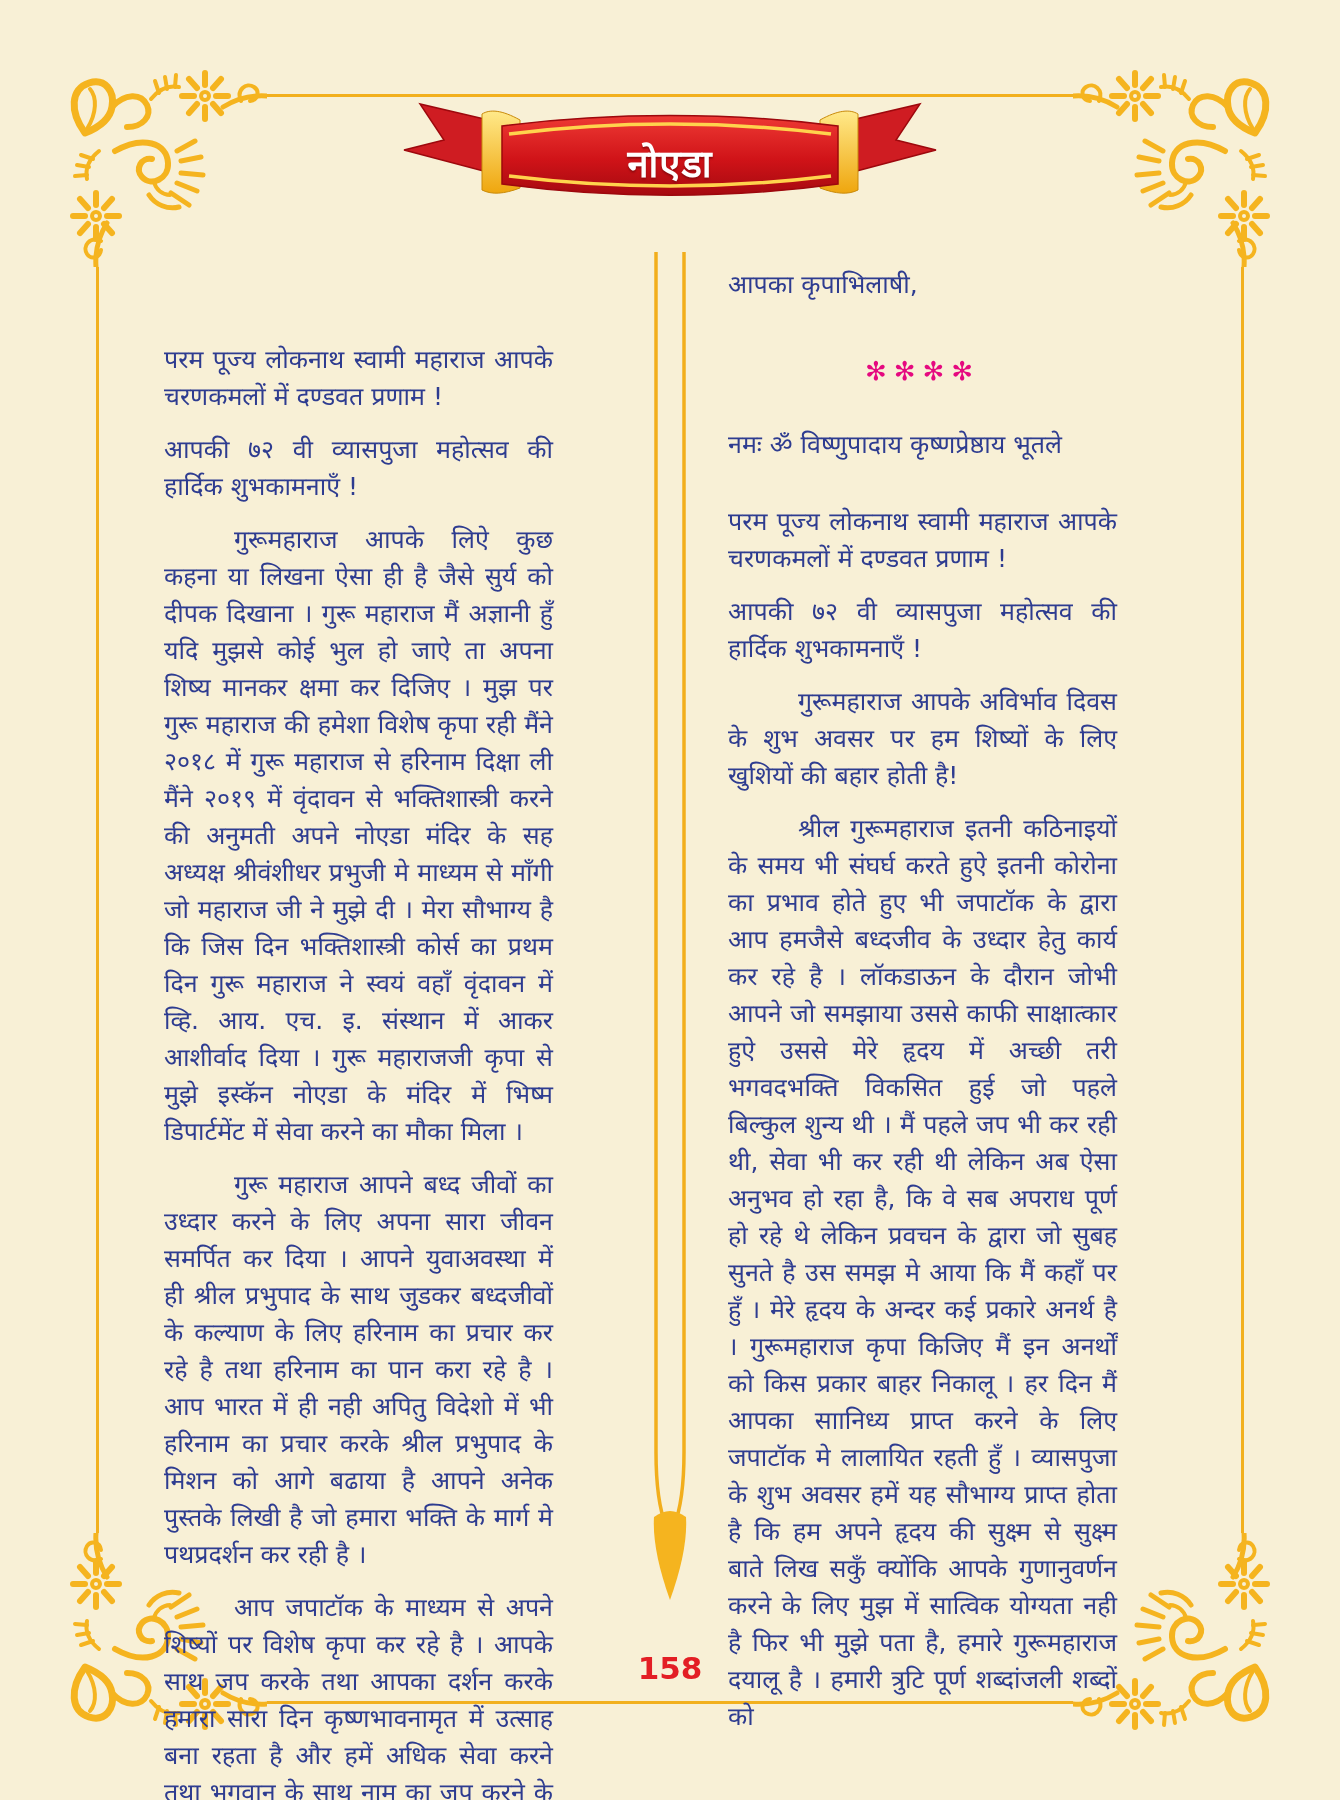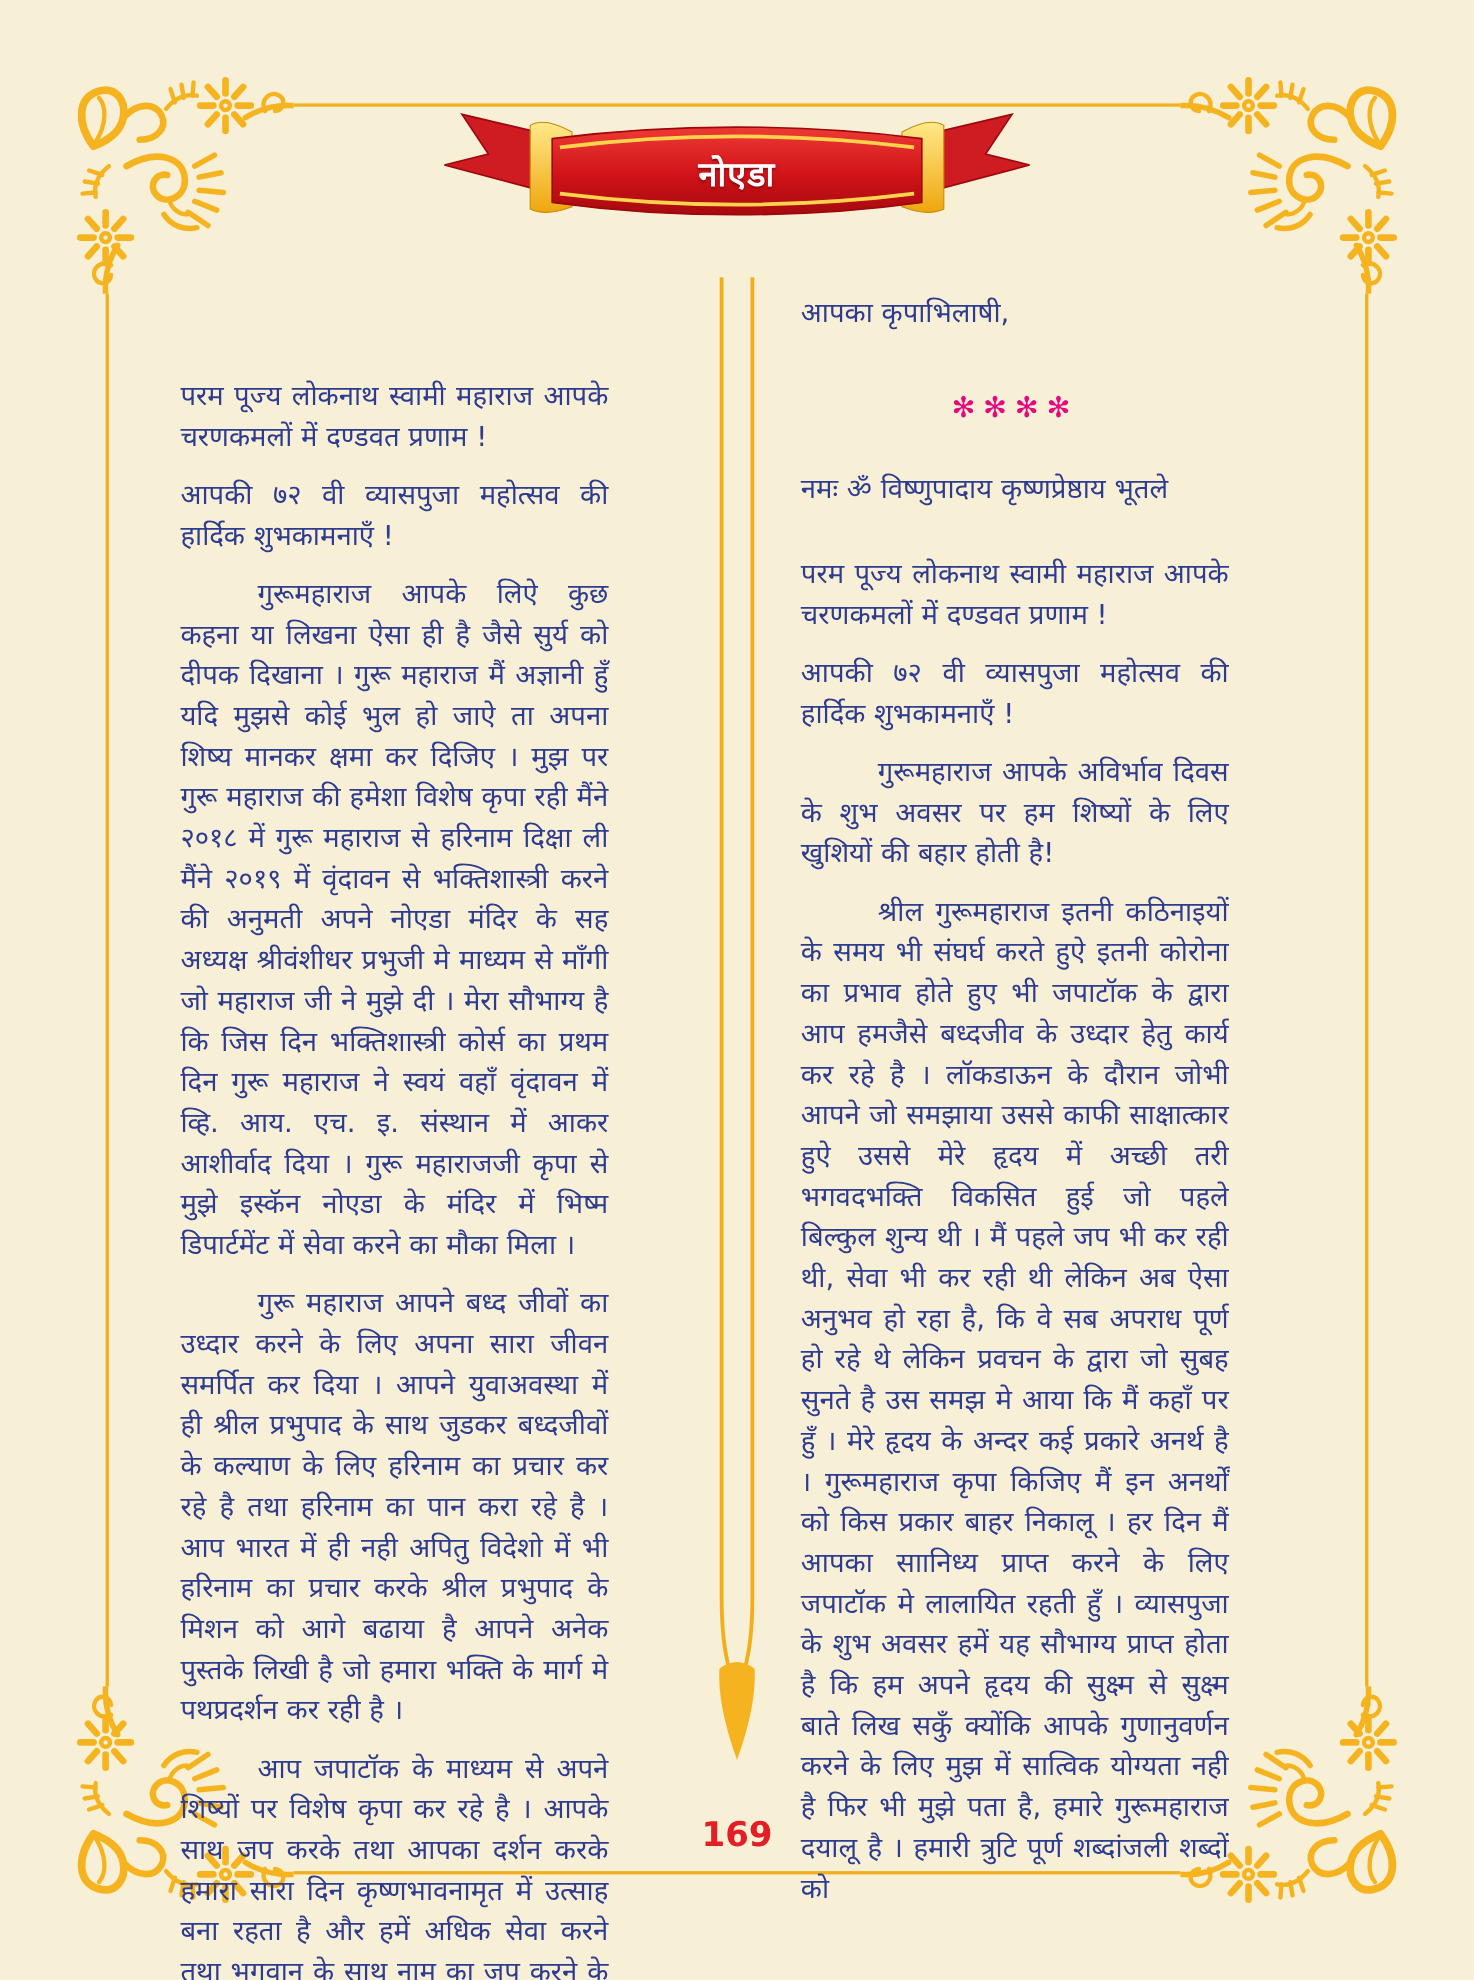--- a/index.html
+++ b/index.html
@@ -31,21 +31,21 @@
   .corner.bl{left:55px;bottom:55px;transform:scaleY(-1);}
   .corner.br{right:55px;bottom:55px;transform:scale(-1,-1);}
 
   .banner{
     position:absolute;left:50%;top:92px;transform:translateX(-50%);
     width:560px;height:120px;
   }
   .banner svg{position:absolute;left:0;top:0;width:560px;height:120px;}
   .banner-label{
     position:absolute;left:50%;top:44px;transform:translateX(-50%);
-    color:#ffffff;font-size:31px;font-weight:bold;
+    color:#ffffff;font-size:38px;font-weight:bold;
     text-shadow:0 2px 2px #8f0a0e;
     letter-spacing:1px;white-space:nowrap;
   }
 
   .divider{position:absolute;left:646px;top:252px;width:48px;height:1350px;}
   .divider svg{width:100%;height:100%;display:block;}
 
   .col{
     position:absolute;width:421px;
     color:var(--ink);
@@ -217,15 +217,15 @@
     <p class="separator">✻✻✻✻</p>
     <div class="verse">
       <p>नमः ॐ विष्णुपादाय कृष्णप्रेष्ठाय भूतले</p>
     </div>
     <p class="body-start">परम पूज्य लोकनाथ स्वामी महाराज आपके चरणकमलों में दण्डवत प्रणाम !</p>
     <p>आपकी ७२ वी व्यासपुजा महोत्सव की हार्दिक शुभकामनाएँ !</p>
     <p class="indent">गुरूमहाराज आपके अविर्भाव दिवस के शुभ अवसर पर हम शिष्यों के लिए खुशियों की बहार होती है!</p>
     <p class="indent">श्रील गुरूमहाराज इतनी कठिनाइयों के समय भी संघर्घ करते हुऐ इतनी कोरोना का प्रभाव होते हुए भी जपाटॉक के द्वारा आप हमजैसे बध्दजीव के उध्दार हेतु कार्य कर रहे है । लॉकडाऊन के दौरान जोभी आपने जो समझाया उससे काफी साक्षात्कार हुऐ उससे मेरे हृदय में अच्छी तरी भगवदभक्ति विकसित हुई जो पहले बिल्कुल शुन्य थी । मैं पहले जप भी कर रही थी, सेवा भी कर रही थी लेकिन अब ऐसा अनुभव हो रहा है, कि वे सब अपराध पूर्ण हो रहे थे लेकिन प्रवचन के द्वारा जो सुबह सुनते है उस समझ मे आया कि मैं कहाँ पर हुँ । मेरे हृदय के अन्दर कई प्रकारे अनर्थ है । गुरूमहाराज कृपा किजिए मैं इन अनर्थों को किस प्रकार बाहर निकालू । हर दिन मैं आपका साानिध्य प्राप्त करने के लिए जपाटॉक मे लालायित रहती हुँ । व्यासपुजा के शुभ अवसर हमें यह सौभाग्य प्राप्त होता है कि हम अपने हृदय की सुक्ष्म से सुक्ष्म बाते लिख सकुँ क्योंकि आपके गुणानुवर्णन करने के लिए मुझ में सात्विक योग्यता नही है फिर भी मुझे पता है, हमारे गुरूमहाराज दयालू है । हमारी त्रुटि पूर्ण शब्दांजली शब्दों को</p>
   </div>
 
-  <span class="page-number">169</span>
+  <span class="page-number">158</span>
 
 </div>
 
 </body></html>

